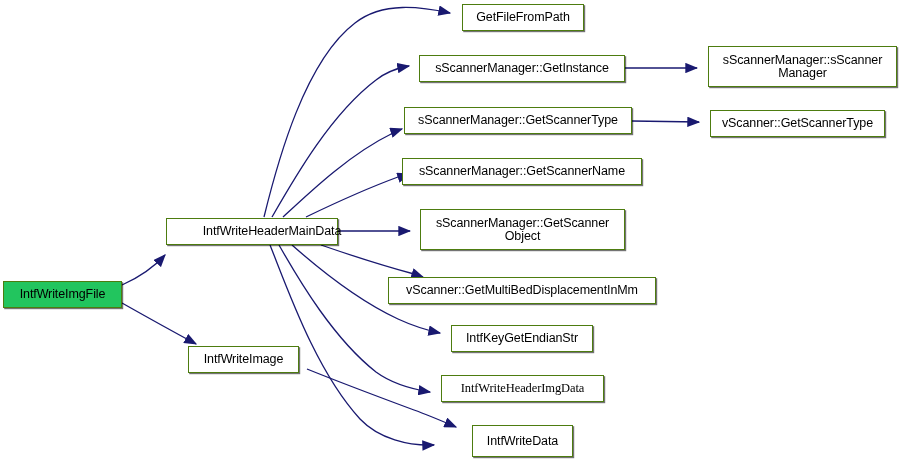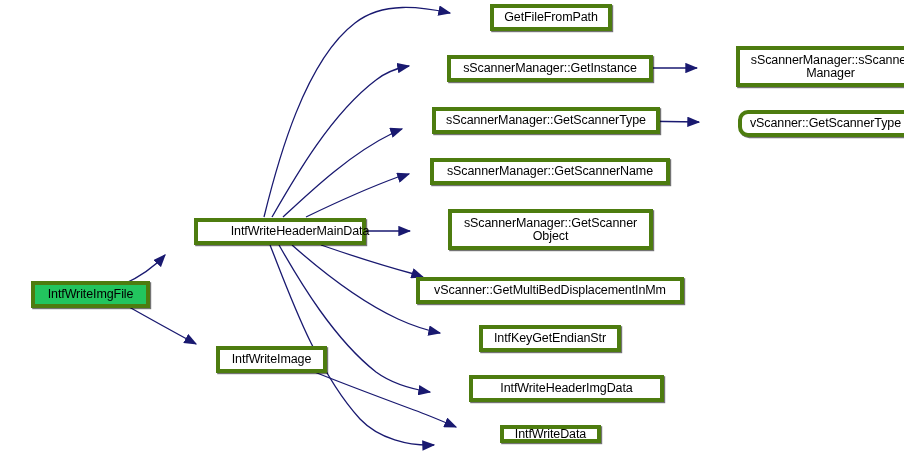--- a/index.html
+++ b/index.html
@@ -21,34 +21,33 @@
     position: absolute;
     left: 0;
     top: 0;
     width: 904px;
     height: 459px;
     pointer-events: none;
   }
   .node {
     position: absolute;
     box-sizing: border-box;
-    border: 4px solid #4d7c0f;
+    border: 1px solid #4d7c0f;
     background: #ffffff;
     color: #000000;
     font-size: 12.5px;
     line-height: 13px;
     display: flex;
     align-items: center;
     justify-content: center;
     text-align: center;
     letter-spacing: -0.1px;
     white-space: pre-line;
     box-shadow: 1.2px 1.2px 0 0 rgba(0,0,0,0.55);
     z-index: 2;
-    margin-left: 28px;
   }
   .node.highlight {
     background: #22c55e;
   }
   .node-label {
     display: block;
     padding: 0 3px;
   }
 </style>
 </head>
@@ -83,19 +82,19 @@
       <div class="node" style="left: 166px; top: 218px; width: 172px; height: 27px; padding-left: 40px;"><span class="node-label">IntfWriteHeaderMainData</span></div>
       <div class="node" style="left: 188px; top: 346px; width: 111px; height: 27px;"><span class="node-label">IntfWriteImage</span></div>
       <div class="node" style="left: 462px; top: 4px; width: 122px; height: 27px;"><span class="node-label">GetFileFromPath</span></div>
       <div class="node" style="left: 419px; top: 55px; width: 206px; height: 27px;"><span class="node-label">sScannerManager::GetInstance</span></div>
       <div class="node" style="left: 404px; top: 107px; width: 228px; height: 27px;"><span class="node-label">sScannerManager::GetScannerType</span></div>
       <div class="node" style="left: 402px; top: 158px; width: 240px; height: 27px;"><span class="node-label">sScannerManager::GetScannerName</span></div>
       <div class="node" style="left: 420px; top: 209px; width: 205px; height: 41px;"><span class="node-label">sScannerManager::GetScanner
 Object</span></div>
       <div class="node" style="left: 388px; top: 277px; width: 268px; height: 27px;"><span class="node-label">vScanner::GetMultiBedDisplacementInMm</span></div>
       <div class="node" style="left: 451px; top: 325px; width: 142px; height: 27px;"><span class="node-label">IntfKeyGetEndianStr</span></div>
-      <div class="node" style="left: 441px; top: 375px; width: 195px; height: 27px;"><span class="node-label">IntfWriteHeaderImgData</span></div>
-      <div class="node" style="left: 472px; top: 425px; width: 101px; height: 18px;"><span class="node-label">IntfWriteData</span></div>
+      <div class="node" style="left: 441px; top: 375px; width: 163px; height: 27px; font-family: Liberation Serif, serif;"><span class="node-label">IntfWriteHeaderImgData</span></div>
+      <div class="node" style="left: 472px; top: 425px; width: 101px; height: 32px;"><span class="node-label">IntfWriteData</span></div>
       <div class="node" style="left: 708px; top: 46px; width: 189px; height: 41px;"><span class="node-label">sScannerManager::sScanner
 Manager</span></div>
-      <div class="node" style="left: 710px; top: 110px; width: 175px; height: 27px; border-radius: 10px;"><span class="node-label">vScanner::GetScannerType</span></div>
+      <div class="node" style="left: 710px; top: 110px; width: 175px; height: 27px;"><span class="node-label">vScanner::GetScannerType</span></div>
     </div>
 </div>
 
 </body></html>

